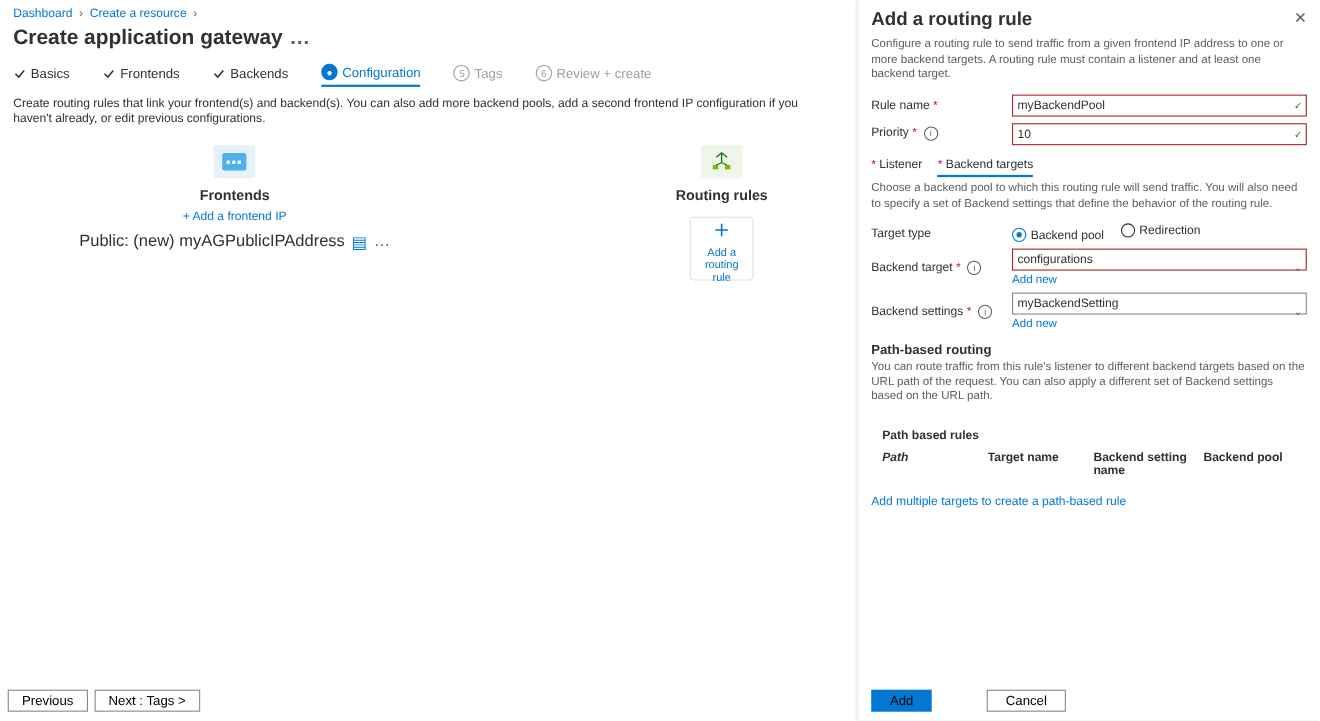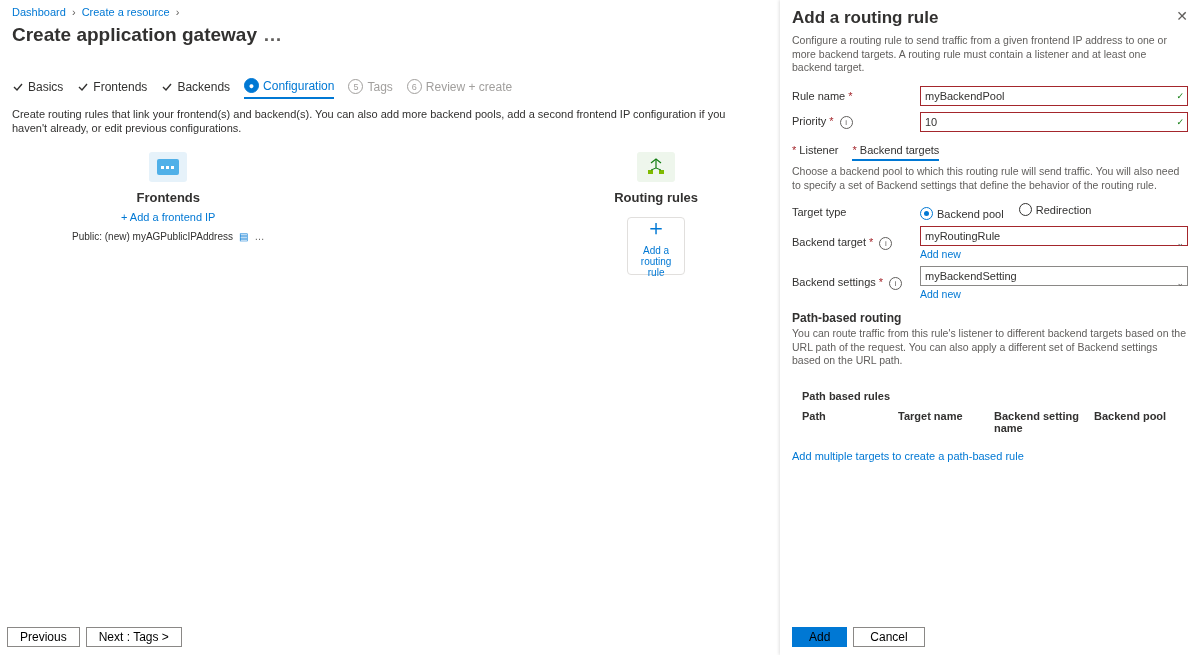--- a/index.html
+++ b/index.html
@@ -2,33 +2,33 @@
 <html><head>
 <meta charset="utf-8">
 <style>
   html,body{margin:0;padding:0;font-family:"Segoe UI",Arial,sans-serif;font-size:12px;color:#323130;background:#ffffff;width:1200px;height:655px;overflow:hidden;}
   a{color:#0078d4;text-decoration:none;}
   .left{position:absolute;left:0;top:0;width:770px;height:655px;box-sizing:border-box;padding:6px 12px 0 12px;}
   .crumb{font-size:11px;color:#0078d4;height:14px;}
   .crumb .sep{color:#605e5c;padding:0 3px;}
   .page-title{font-size:19px;font-weight:600;padding:4px 0 6px 0;}
   .page-title .dots{color:#605e5c;padding-left:6px;}
-  .steps{display:flex;gap:14px;font-size:12px;border-bottom:none;margin-top:22px;}
+  .steps{display:flex;gap:30px;font-size:12px;border-bottom:none;margin-top:2px;}
   .step{display:flex;align-items:center;gap:4px;padding:4px 0;color:#323130;}
   .step.done svg{stroke:#323130;}
   .step.active{color:#0078d4;font-weight:400;border-bottom:2px solid #0078d4;}
   .step.disabled{color:#a19f9d;}
   .step .circle{display:inline-flex;width:13px;height:13px;border:1px solid currentColor;border-radius:50%;align-items:center;justify-content:center;font-size:9px;}
   .hint{font-size:11px;color:#323130;padding:8px 0 16px 0;line-height:1.3;}
   .cols{display:flex;justify-content:space-between;align-items:flex-start;padding:0 60px;}
   .col{display:flex;flex-direction:column;align-items:center;font-size:12px;}
   .col .tile{width:38px;height:30px;border-radius:3px;background:#e6f2fa;display:flex;align-items:center;justify-content:center;margin-bottom:4px;}
   .col h4{font-size:13px;font-weight:600;margin:4px 0 6px 0;}
   .addlink{font-size:11px;color:#0078d4;}
-  .ipline{font-size:10px;color:#323130;margin-top:8px;display:flex;align-items:center;gap:6px;}
+  .ipline{font-size:15px;color:#323130;margin-top:8px;display:flex;align-items:center;gap:6px;}
   .rr-tile{width:56px;height:56px;border:1px solid #e1dfdd;border-radius:4px;display:flex;flex-direction:column;align-items:center;justify-content:center;color:#0078d4;font-size:22px;margin-top:6px;}
   .rr-tile span{font-size:10px;line-height:1.1;text-align:center;padding:0 4px;margin-top:2px;}
   .footer{position:absolute;left:7px;bottom:8px;display:flex;gap:6px;}
   .btn{border:1px solid #8a8886;background:#fff;padding:2px 12px;font-size:12px;}
   
   .panel{position:absolute;right:0;top:0;width:420px;height:655px;box-sizing:border-box;padding:8px 12px 0 12px;box-shadow:-1px 0 3px rgba(0,0,0,.12);background:#fff;display:flex;flex-direction:column;}
   .panel-head{display:flex;justify-content:space-between;align-items:flex-start;}
   .panel-title{font-size:17px;font-weight:600;}
   .panel-close{font-size:14px;color:#605e5c;cursor:pointer;}
   .panel-desc{font-size:10.5px;color:#605e5c;padding:6px 0 8px 0;line-height:1.3;}
@@ -47,26 +47,26 @@
   .rdot{width:11px;height:11px;border:1px solid #323130;border-radius:50%;display:inline-flex;align-items:center;justify-content:center;}
   .rdot.on:after{content:"";width:5px;height:5px;background:#0078d4;border-radius:50%;}
   .rdot.on{border-color:#0078d4;}
   .mini{font-size:10.5px;color:#0078d4;margin-top:2px;display:block;}
   .sect{font-size:12px;font-weight:600;margin-top:8px;}
   .sub{font-size:10.5px;color:#605e5c;line-height:1.3;margin:2px 0 8px 0;}
   .tbl{font-size:11px;margin-top:10px;}
   .tbl .hdr-title{font-weight:600;font-size:11px;padding:4px 10px;}
   .tbl .hdr{display:flex;font-weight:600;padding:4px 10px;}
   .tbl .row{padding:4px 10px;border-top:1px solid #edebe9;border-bottom:1px solid #edebe9;}
-  .tbl .c1{flex:0 0 96px;} .tbl .c2{flex:0 0 96px;} .tbl .c3{flex:0 0 100px;} .tbl .c4{flex:1;}
+  .tbl .c1{flex:0 0 96px;font-style:italic;} .tbl .c2{flex:0 0 96px;} .tbl .c3{flex:0 0 100px;} .tbl .c4{flex:1;}
   .addmulti{font-size:11px;color:#0078d4;margin-top:12px;}
   .panel-footer{margin-top:auto;display:flex;gap:6px;padding:6px 0 8px 0;}
   .pbtn{font-size:12px;padding:2px 16px;border:1px solid transparent;}
   .pbtn.primary{background:#0078d4;color:#000000;}
-  .pbtn.secondary{background:#fff;border-color:#8a8886;}
+  .pbtn.secondary{background:#fff;border-color:#8a8886;margin-left:44px;}
   svg{display:block;}
 </style>
 </head>
 <body>
 
 <div class="left">
   <div class="crumb">
     <a href="#">Dashboard</a>
     <span class="sep">›</span>
     <a href="#">Create a resource</a>
@@ -197,21 +197,21 @@
           <span class="rdot"></span>
           <span>Redirection</span>
         </label>
     </div>
   </div>
 
   <div class="frow">
     <div class="flabel"><span>Backend target</span> <span class="req">*</span> <span class="info">i</span></div>
     <div class="fld">
       <div class="inputish">
-          <span>myRoutingRule</span>
+          <span>configurations</span>
         </div>
         <span class="chev">⌄</span>
       <a href="#" class="mini">Add new</a>
     </div>
   </div>
 
   <div class="frow">
     <div class="flabel"><span>Backend settings</span> <span class="req">*</span> <span class="info">i</span></div>
     <div class="fld">
       <div class="inputish normal">

